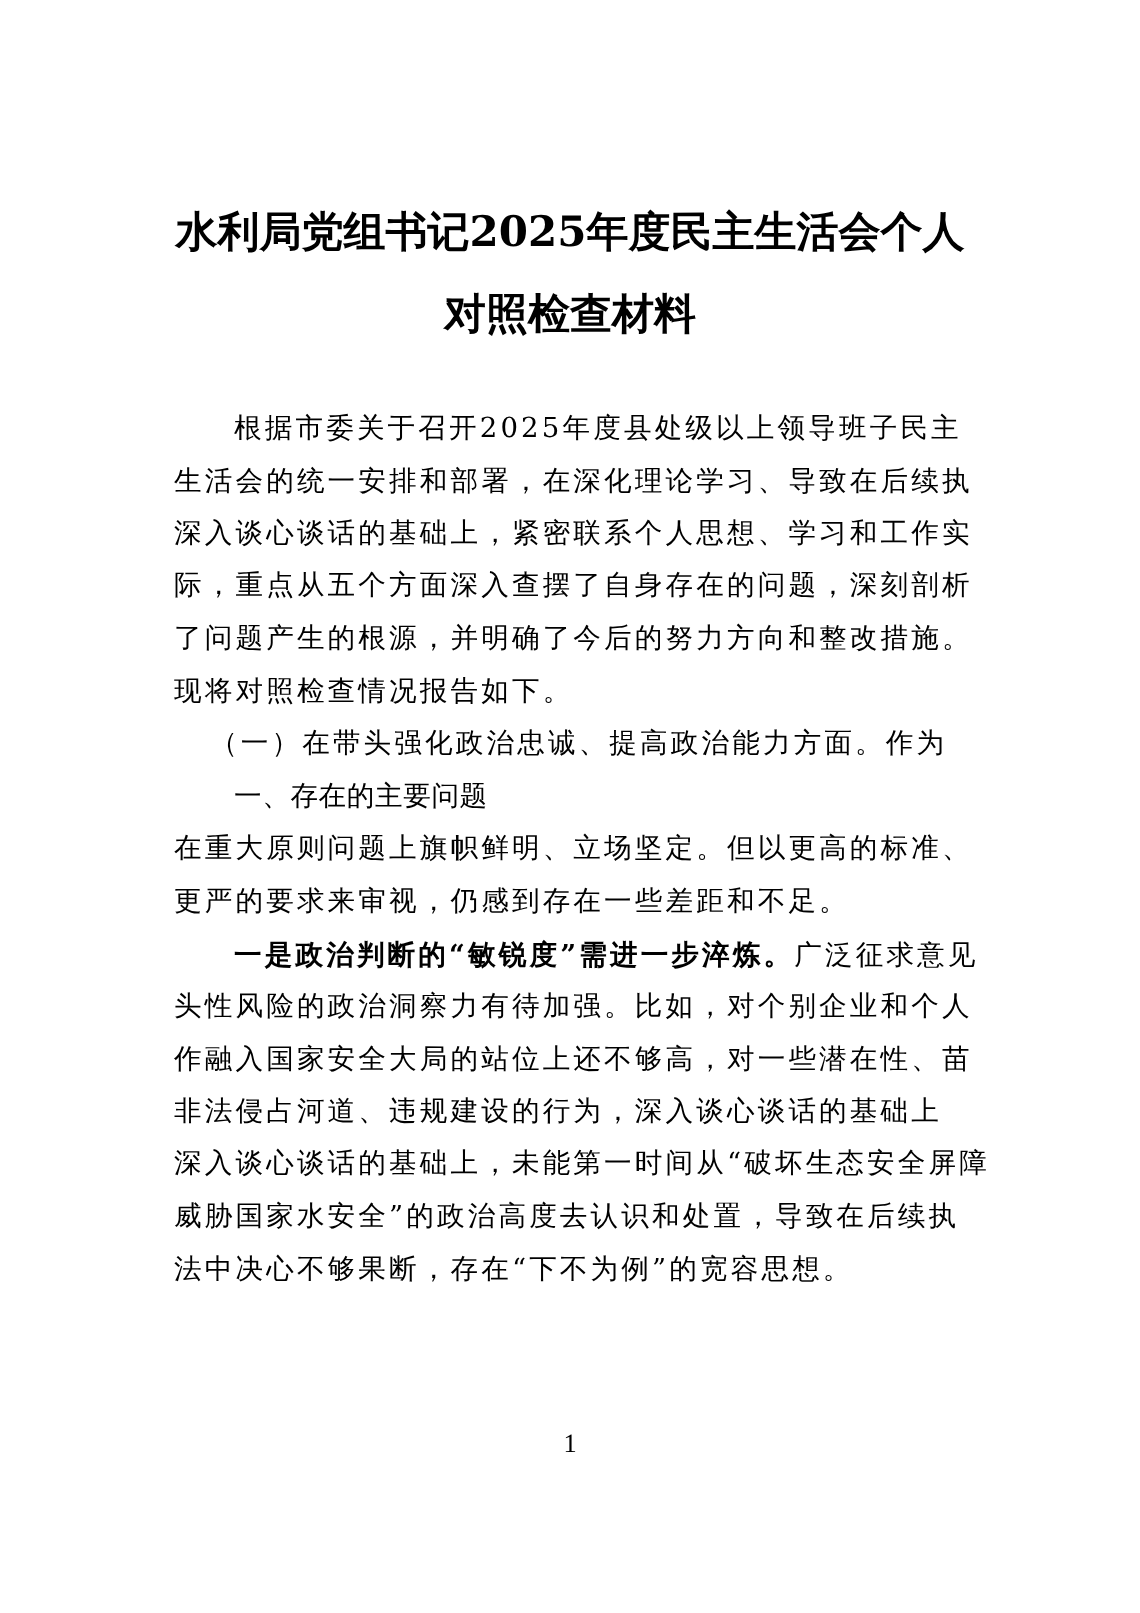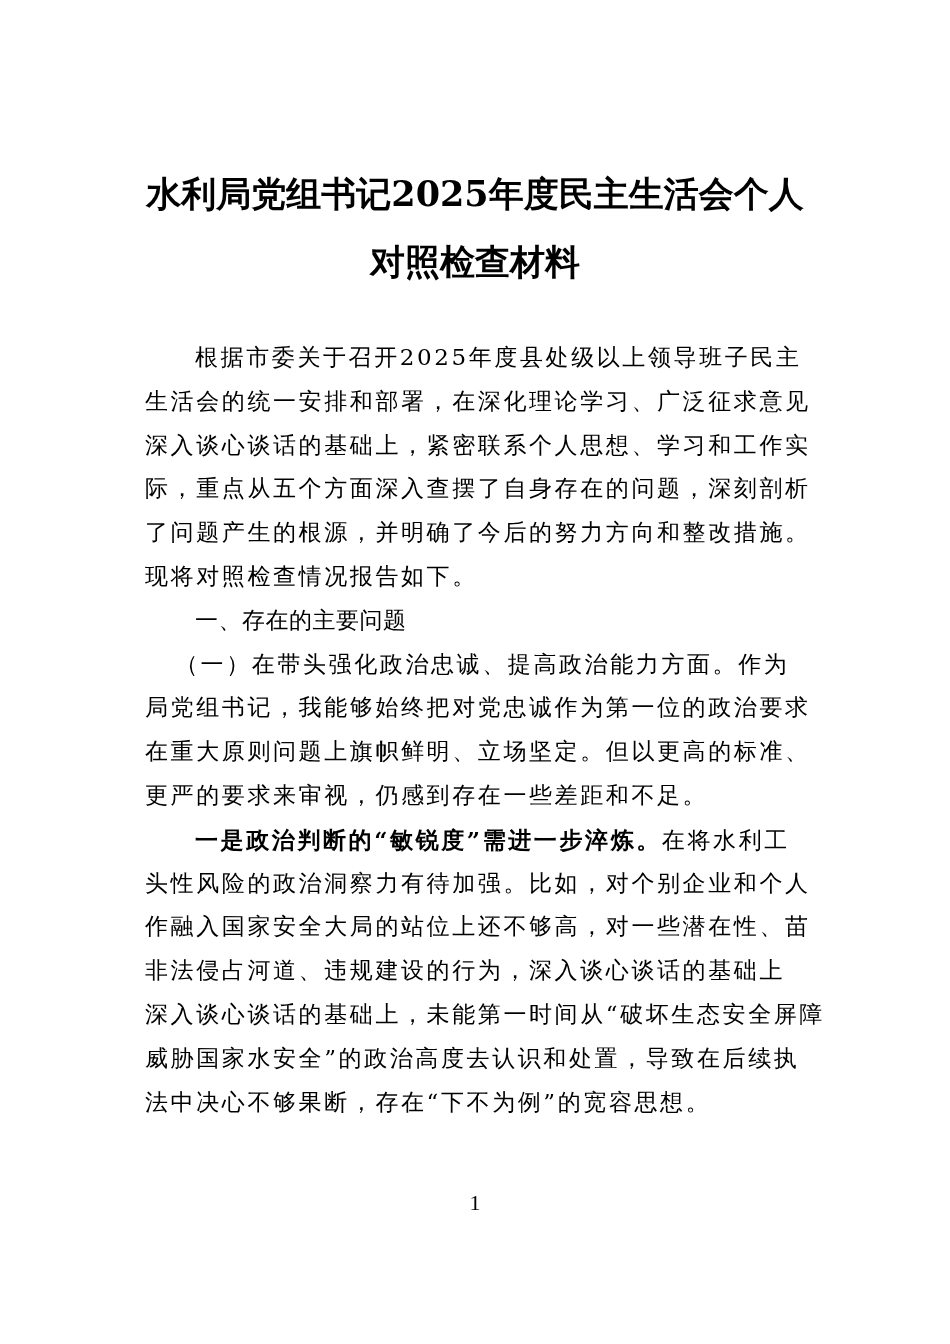--- a/index.html
+++ b/index.html
@@ -71,34 +71,33 @@
 </head>
 <body>
 
 <div class="page">
 
   <div class="title l1">水利局党组书记2025年度民主生活会个人</div>
   <div class="title l2">对照检查材料</div>
 
   <div class="body-text">
     <span class="line indent">根据市委关于召开2025年度县处级以上领导班子民主</span>
-    <span class="line">生活会的统一安排和部署，在深化理论学习、广泛征求意见</span>
+    <span class="line">生活会的统一安排和部署，在深化理论学习、导致在后续执</span>
     <span class="line">深入谈心谈话的基础上，紧密联系个人思想、学习和工作实</span>
     <span class="line">际，重点从五个方面深入查摆了自身存在的问题，深刻剖析</span>
     <span class="line">了问题产生的根源，并明确了今后的努力方向和整改措施。</span>
     <span class="line">现将对照检查情况报告如下。</span>
 
+    <span class="line" style="padding-left:30px;"><span>（一）在带头强化政治忠诚、提高政治能力方面。</span><span>作为</span></span>
+
     <span class="line indent heading">一、存在的主要问题</span>
-
-    <span class="line" style="padding-left:30px;"><span>（一）在带头强化政治忠诚、提高政治能力方面。</span><span>作为</span></span>
-    <span class="line">局党组书记，我能够始终把对党忠诚作为第一位的政治要求</span>
     <span class="line">在重大原则问题上旗帜鲜明、立场坚定。但以更高的标准、</span>
     <span class="line">更严的要求来审视，仍感到存在一些差距和不足。</span>
 
-    <span class="line indent"><span class="bold">一是政治判断的“敏锐度”需进一步淬炼。</span><span>在将水利工</span></span>
+    <span class="line indent"><span class="bold">一是政治判断的“敏锐度”需进一步淬炼。</span><span>广泛征求意见</span></span>
     <span class="line">头性风险的政治洞察力有待加强。比如，对个别企业和个人</span>
     <span class="line">作融入国家安全大局的站位上还不够高，对一些潜在性、苗</span>
     <span class="line">非法侵占河道、违规建设的行为，深入谈心谈话的基础上</span>
     <span class="line">深入谈心谈话的基础上，未能第一时间从“破坏生态安全屏障</span>
     <span class="line">威胁国家水安全”的政治高度去认识和处置，导致在后续执</span>
     <span class="line">法中决心不够果断，存在“下不为例”的宽容思想。</span>
   </div>
 
   <div class="page-number">1</div>
 </div>

